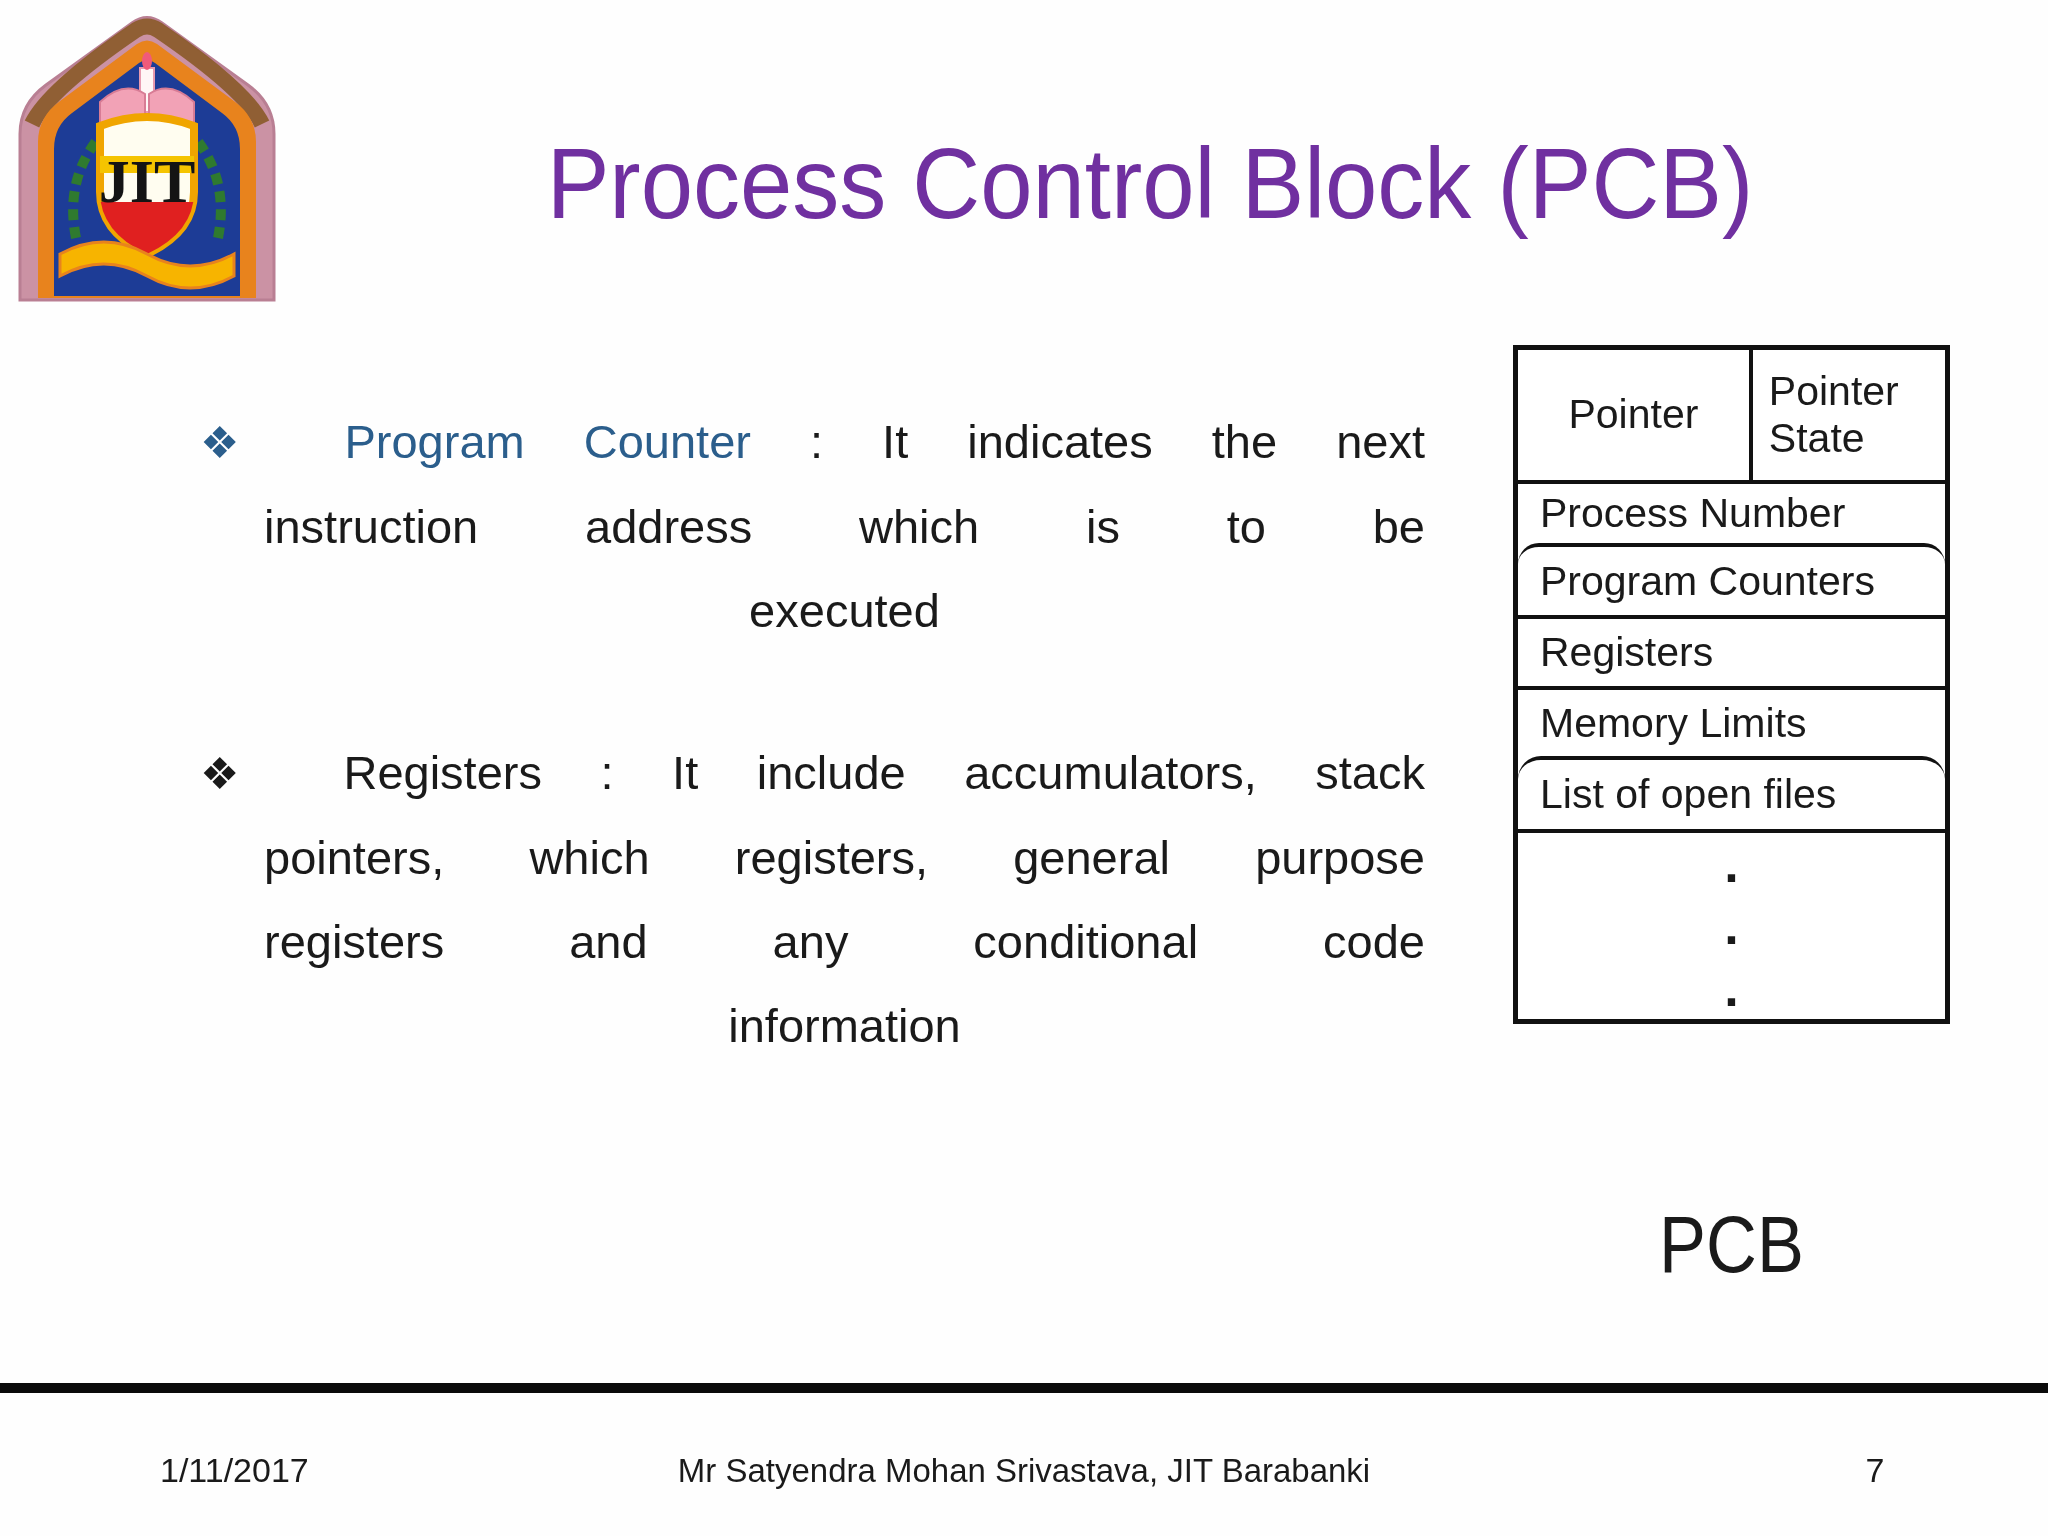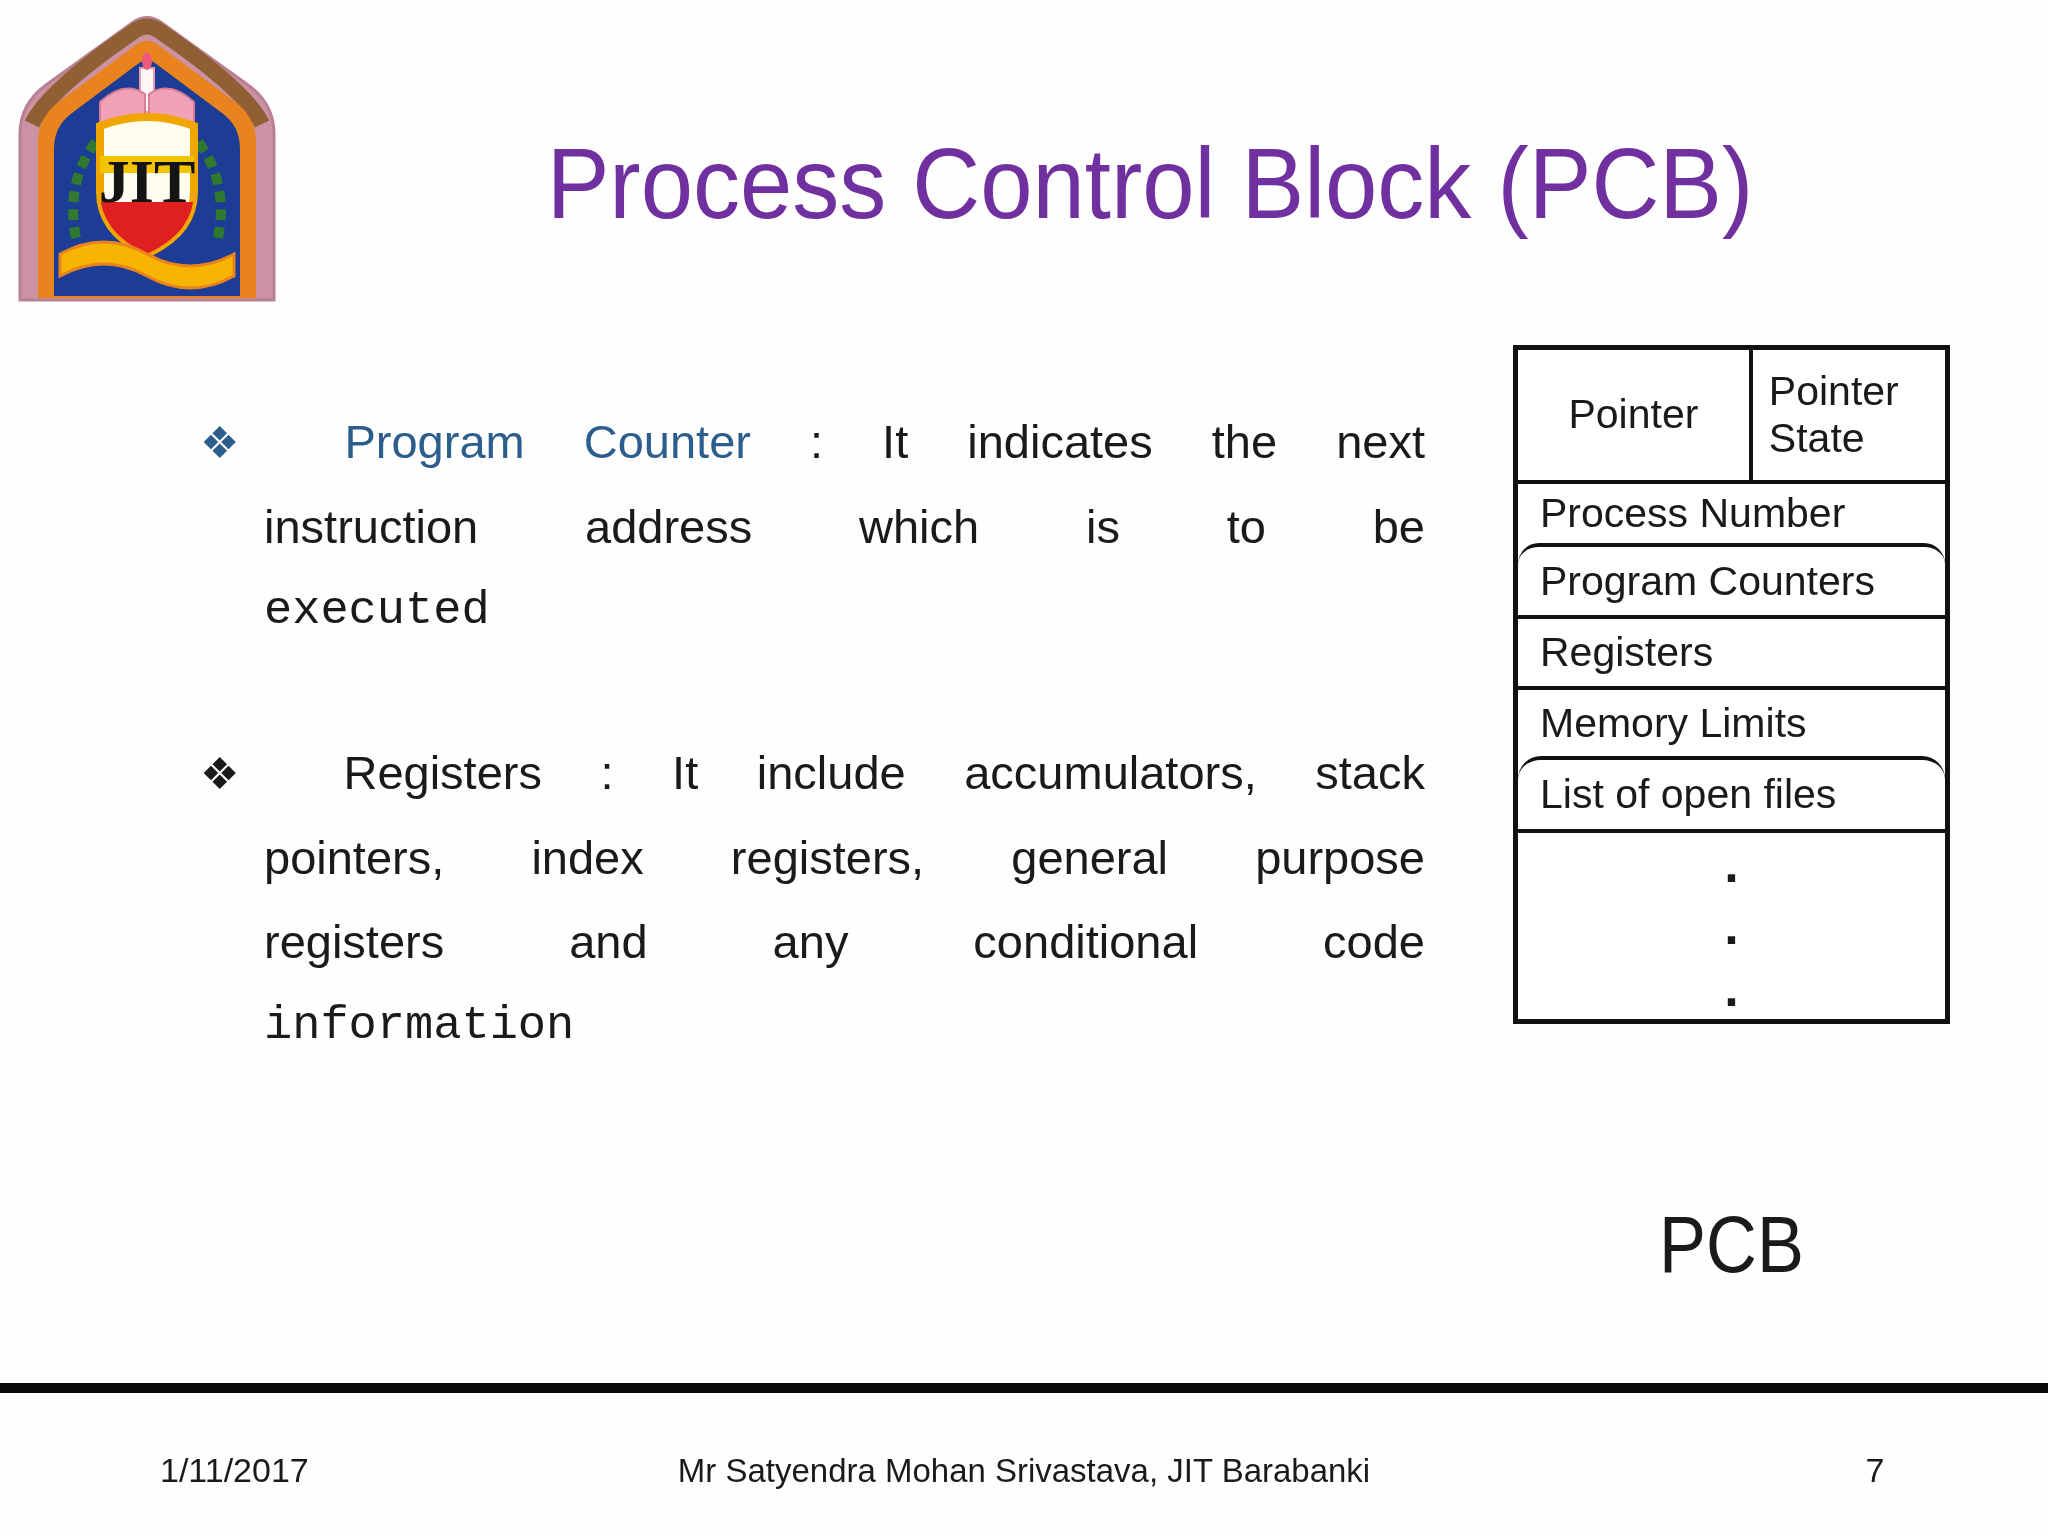--- a/index.html
+++ b/index.html
@@ -31,21 +31,21 @@
     font-size:100px;line-height:130px;
     color:var(--c-title_purple);
     transform:scaleX(0.94);transform-origin:50% 50%;
     white-space:nowrap;
   }
 
   
   .content{position:absolute;left:200px;top:400px;width:1225px;}
   .bullet p{font-size:47px;line-height:84px;color:var(--c-body_text);}
   .tline{text-align:justify;text-align-last:justify;}
-  .tline-last{text-align:left;font-family:Liberation Mono, monospace;}
+  .tline-last{text-align:center;}
   .tline-indent{padding-left:64px;}
   .bullet+.bullet{margin-top:78px;}
   .bullet-marker{
     font-family:"DejaVu Sans",sans-serif;
     font-size:44px;
   }
   .bullet-1 .bullet-marker{color:var(--c-term_blue);}
   .bullet-1 .bullet-term{color:var(--c-term_blue);}
   .bullet-2 .bullet-marker{color:var(--c-body_text);}
   .bullet-2 .bullet-term{color:var(--c-body_text);}
@@ -132,21 +132,21 @@
       <span class="bullet-term">Program Counter</span>
       <span>: It indicates the next</span></p>
     <p class="tline tline-indent">instruction address which is to be</p>
     <p class="tline-last tline-indent">executed</p>
   </div>
 
   <div class="bullet bullet-2">
     <p class="tline"><span class="bullet-marker">❖</span>
       <span class="bullet-term">Registers</span>
       <span>: It include accumulators, stack</span></p>
-    <p class="tline tline-indent">pointers, index registers, general purpose</p>
+    <p class="tline tline-indent">pointers, which registers, general purpose</p>
     <p class="tline tline-indent">registers and any conditional code</p>
     <p class="tline-last tline-indent">information</p>
   </div>
 
 </div>
 
 <div class="pcb-table">
   <div class="pcb-header">
     <div class="pcb-cell-pointer">Pointer</div>
     <div class="pcb-cell-state">Pointer State</div>

